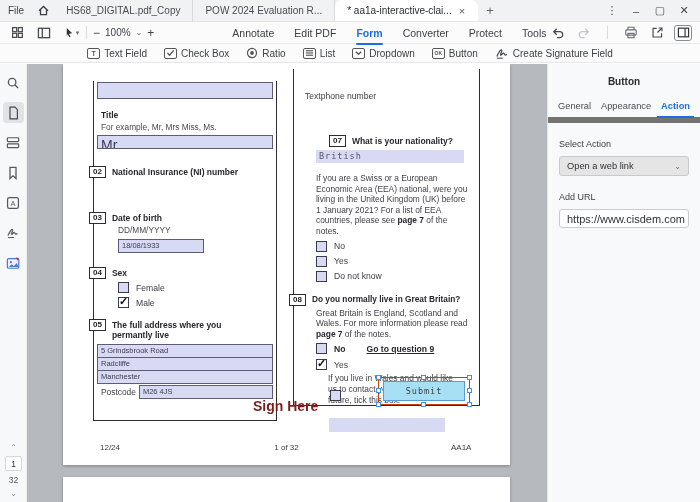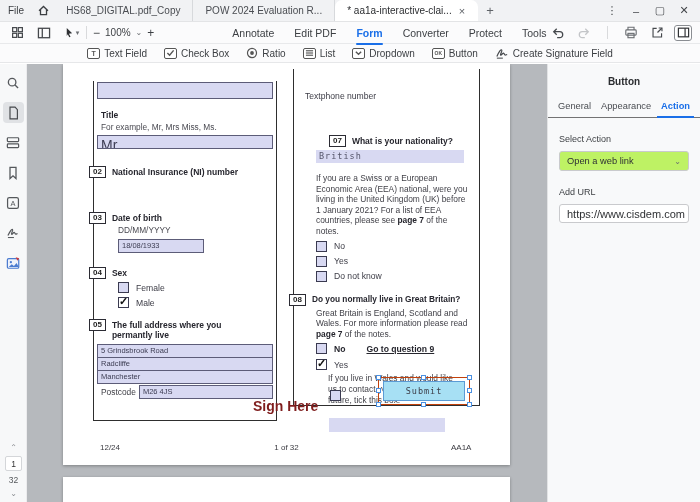--- a/index.html
+++ b/index.html
@@ -80,26 +80,26 @@
   .h-sw{left:-3px;bottom:-3px}.h-s{left:50%;margin-left:-3px;bottom:-3px}.h-se{right:-3px;bottom:-3px}
 
   .signhere { position:absolute; left:190px; top:334px; font-size:14px; font-weight:bold; color:#7f1d1d; }
   .sigfield { position:absolute; left:266px; top:354px; width:116px; height:14px; background:#d8d9f2; }
   .pfooter { position:absolute; top:379px; left:0; width:100%; font-size:8px; color:#3a3a40; }
   .pf-l { position:absolute; left:37px; } .pf-c { position:absolute; left:0; width:100%; text-align:center; } .pf-r { position:absolute; left:388px; }
 
   
   .panel { width:153px; background:#f8f9fa; border-left:1px solid #e2e3e5; font-size:9px; color:#3c3f43; position:relative; }
   .panel-title { text-align:center; font-size:10px; color:#2b2d30; padding-top:12px; font-weight:bold; }
-  .ptabs { display:flex; align-items:center; justify-content:space-between; padding:0 10px; margin-top:14px; border-bottom:1px solid #737373; font-size:9.3px; }
+  .ptabs { display:flex; align-items:center; justify-content:space-between; padding:0 10px; margin-top:14px; border-bottom:6px solid #737373; font-size:9.3px; }
   .ptab { padding:0 0 6px 0; color:#4a4d52; position:relative; }
   .ptab.active { color:#1a6fe8; font-weight:bold; }
   .ptab.active::after { content:""; position:absolute; left:-4px; right:-4px; bottom:-1px; height:2px; background:#1a6fe8; }
   .plabel { margin:16px 0 0 11px; font-size:9px; color:#3c3f43; }
-  .pselect { margin:7px 11px 0; height:20px; background:#bef264; border:1px solid #c9cacd; border-radius:3px; display:flex; align-items:center; justify-content:space-between; padding:0 7px; font-size:9.3px; color:#2f3134; }
+  .pselect { margin:7px 11px 0; height:20px; background:#e5e5e5; border:1px solid #c9cacd; border-radius:3px; display:flex; align-items:center; justify-content:space-between; padding:0 7px; font-size:9.3px; color:#2f3134; }
   .pinput-url { margin:7px 11px 0; height:19px; background:#fff; border:1px solid #c9cacd; border-radius:3px; display:flex; align-items:center; padding:0 7px; font-size:11px; color:#2f3134; white-space:nowrap; overflow:hidden; }
   .pchev { font-size:8px; color:#6b6e72; }
 </style>
 </head>
 <body>
 
 <div class="app">
 
   <div class="titlebar">
     <div class="file-menu">File</div>

